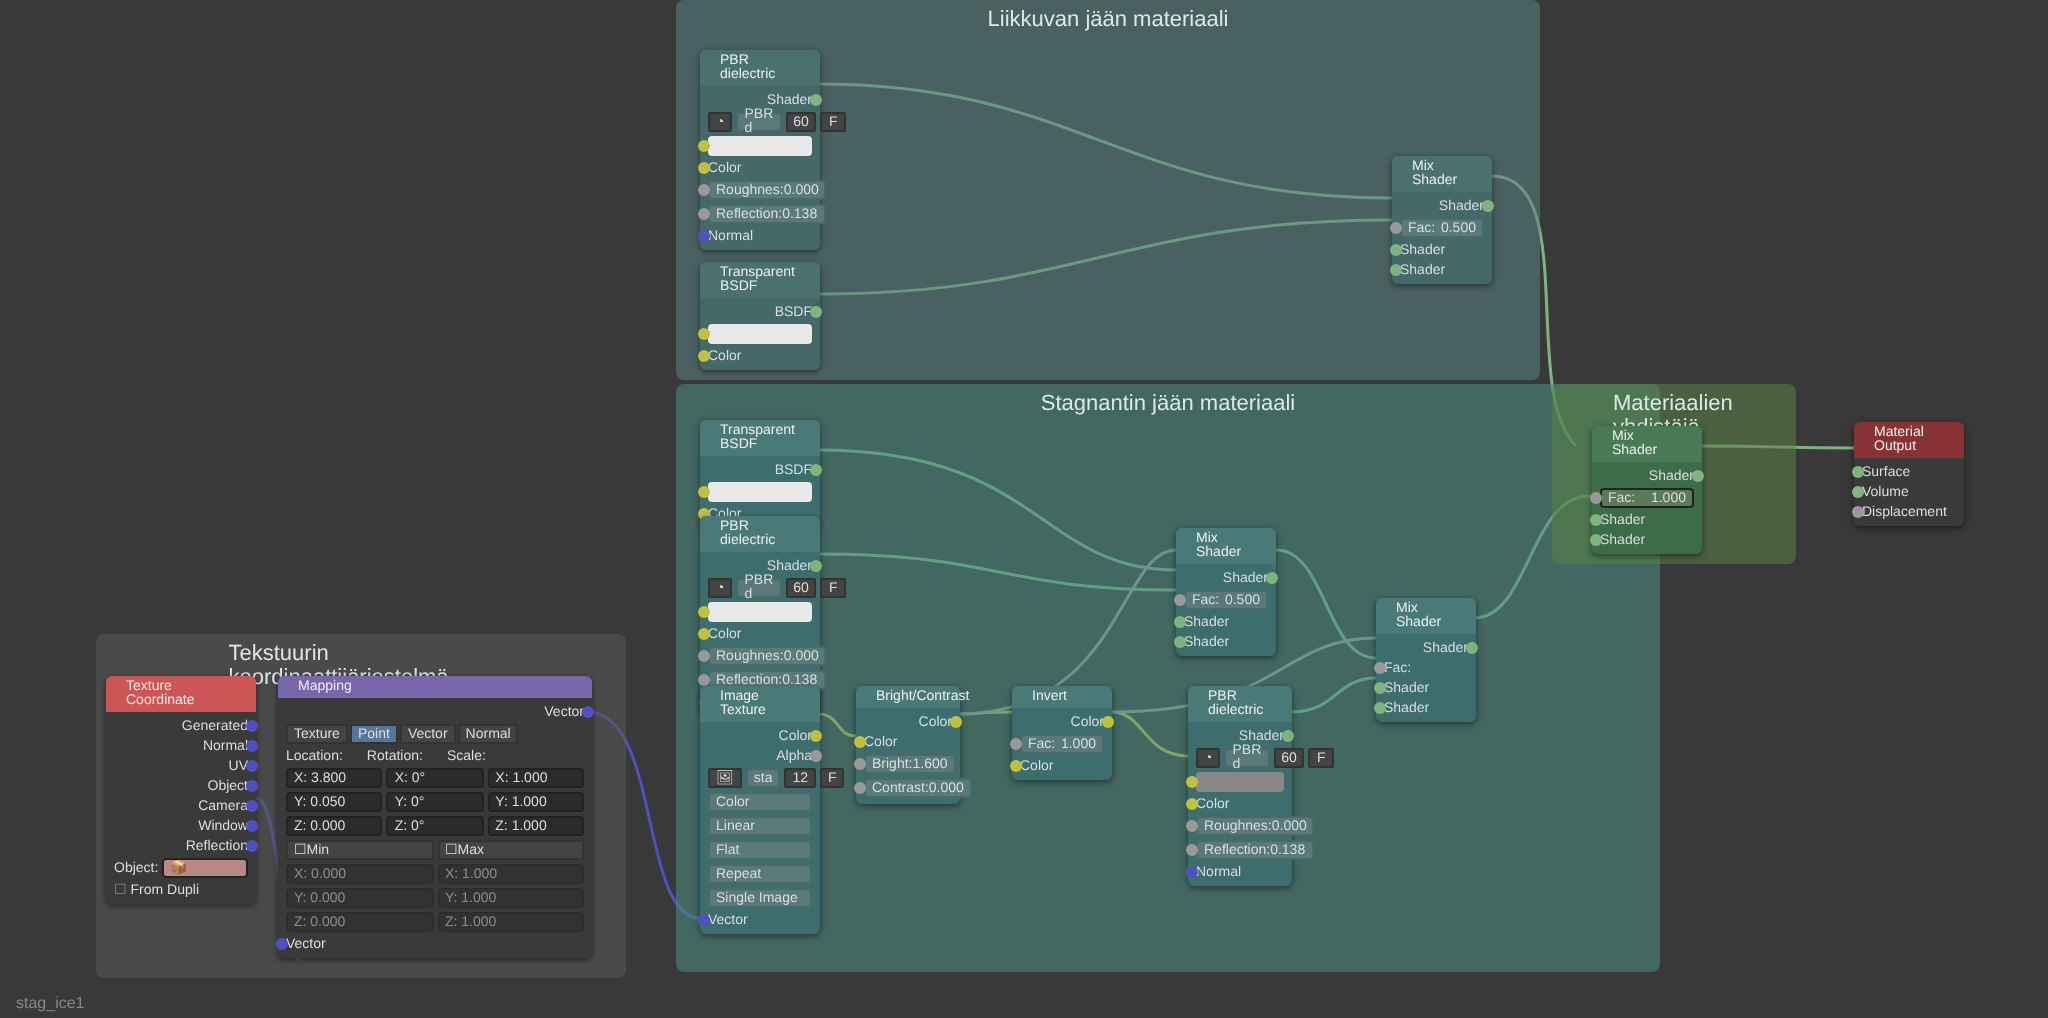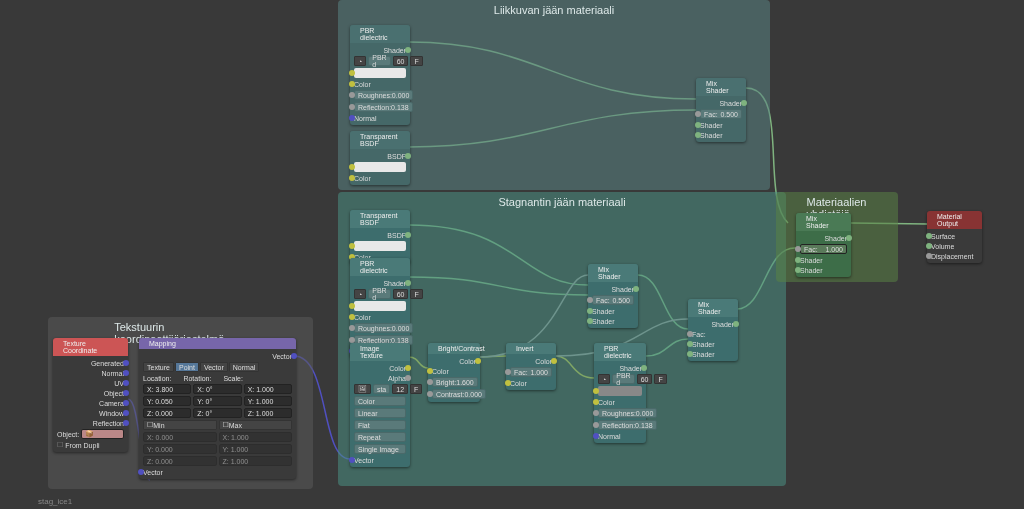--- a/index.html
+++ b/index.html
@@ -20,21 +20,21 @@
   .color-sw.gray { background: #888; }
   .socket { width: 6px; height: 6px; border-radius: 50%; position: absolute; }
   .sock-l { left: -3px; }
   .sock-r { right: -3px; }
   .s-shader { background: #7fb37f; }
   .s-color { background: #c0c040; }
   .s-vector { background: #5050c0; }
   .s-value { background: #999; }
   .right-align { justify-content: flex-end; }
   svg.wires { position: absolute; top: 0; left: 0; width: 1024px; height: 509px; pointer-events: none; }
-  .hint { position: absolute; bottom: 3px; left: 8px; color: #888; font-size: 8px; margin-left: 30px; }
+  .hint { position: absolute; bottom: 3px; left: 8px; color: #888; font-size: 8px; }
 </style>
 </head>
 <body>
 
 <svg class="wires">
   <path d="M 409 42 C 540 42 560 99 696 99" stroke="#7fb37f" fill="none" stroke-width="1.5"></path>
   <path d="M 409 147 C 540 147 560 110 696 110" stroke="#7fb37f" fill="none" stroke-width="1.5"></path>
   <path d="M 746 88 C 790 88 760 196 788 223" stroke="#7fb37f" fill="none" stroke-width="1.5"></path>
   <path d="M 409 225 C 520 225 520 285 588 285" stroke="#7fb37f" fill="none" stroke-width="1.5"></path>
   <path d="M 409 277 C 500 277 500 295 588 295" stroke="#7fb37f" fill="none" stroke-width="1.5"></path>
@@ -50,21 +50,21 @@
   <path d="M 294 356 C 330 356 320 459 350 459" stroke="#5050c0" fill="none" stroke-width="1.5"></path>
   <path d="M 128 399 C 140 399 140 480 150 480" stroke="#5050c0" fill="none" stroke-width="1.5"></path>
 </svg>
 
 <div class="frame" style="left:48px; top:317px; width:265px; height:172px; background:rgba(90,90,90,0.55);">
   <div class="frame-label">Tekstuurin koordinaattijäriestelmä</div>
 </div>
 <div class="frame" style="left:338px; top:0px; width:432px; height:190px; background:rgba(90,132,132,0.55);">
   <div class="frame-label">Liikkuvan jään materiaali</div>
 </div>
-<div class="frame" style="left:338px; top:192px; width:448px; height:294px; background:rgba(74,144,132,0.55);">
+<div class="frame" style="left:338px; top:192px; width:492px; height:294px; background:rgba(74,144,132,0.55);">
   <div class="frame-label">Stagnantin jään materiaali</div>
 </div>
 <div class="frame" style="left:776px; top:192px; width:122px; height:90px; background:rgba(90,130,70,0.55);">
   <div class="frame-label">Materiaalien yhdistäjä</div>
 </div>
 
 <div class="node" style="left:53px; top:338px; width:75px; background:#3a3a3a;">
   <div class="node-header" style="background:#cc5555;">Texture Coordinate</div>
   <div class="node-body">
     <div class="row right-align">

